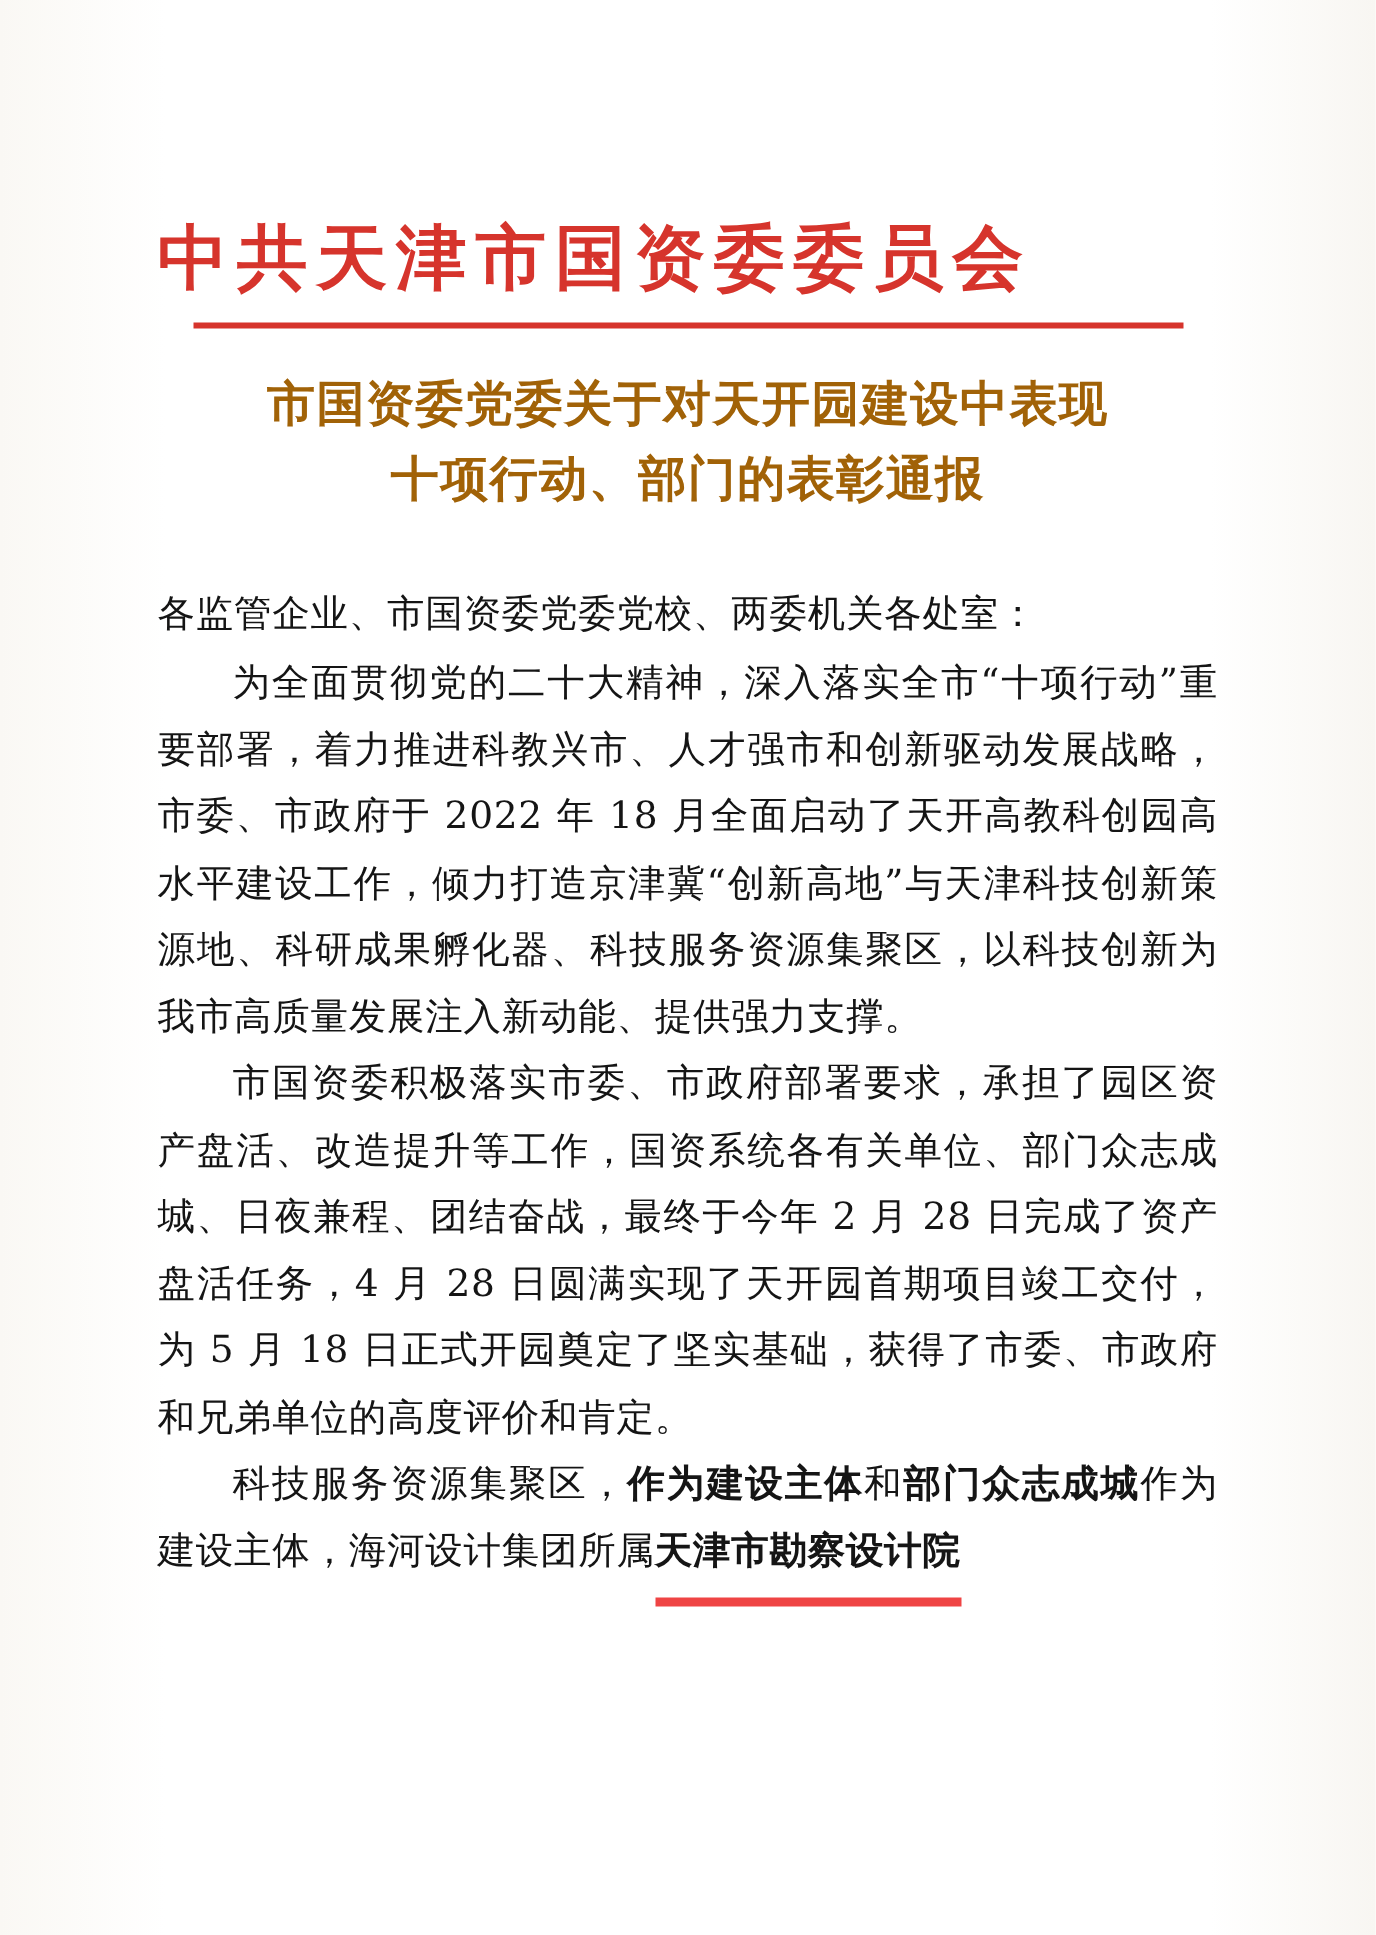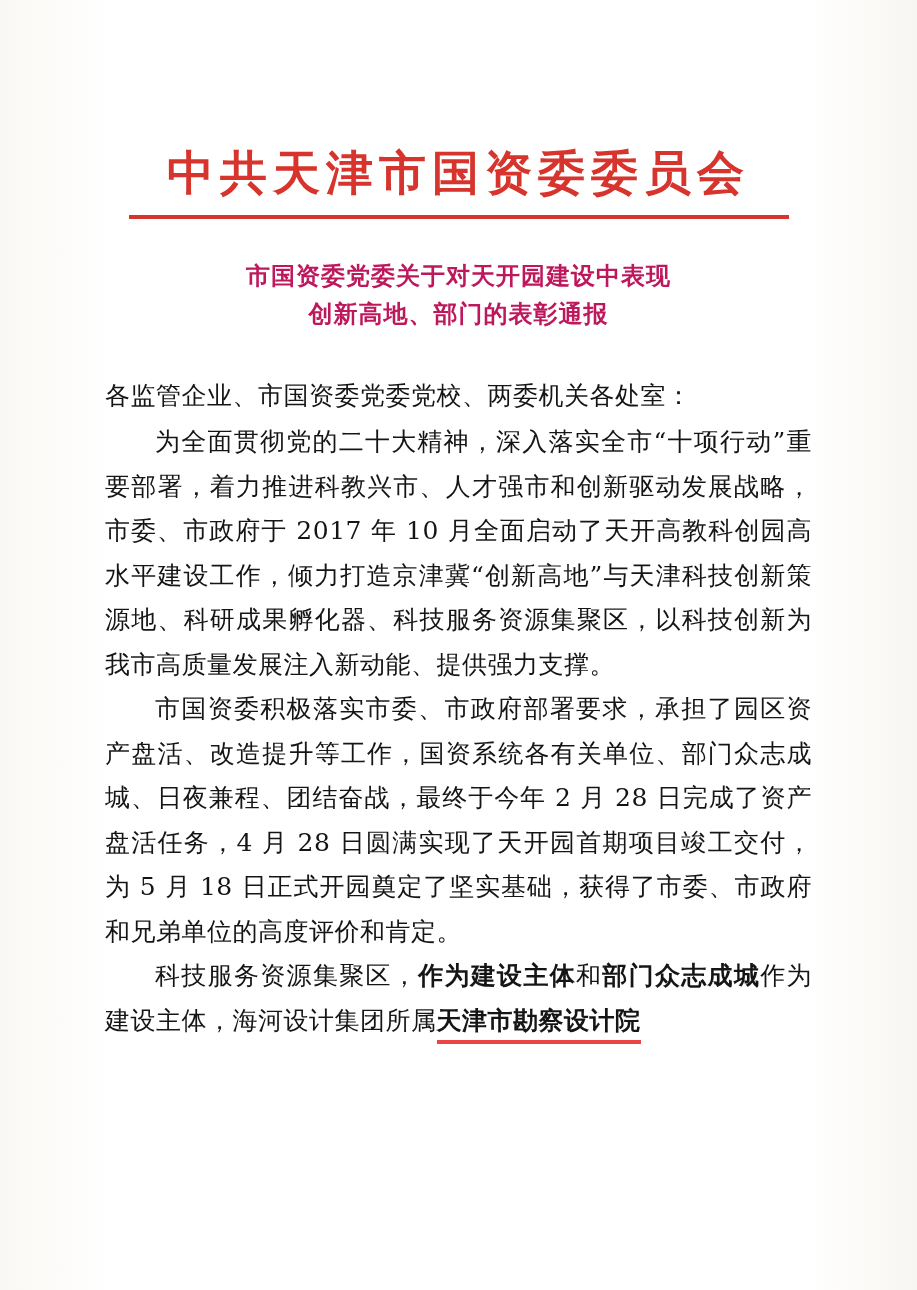--- a/index.html
+++ b/index.html
@@ -28,46 +28,45 @@
     pointer-events: none;
   }
   .content {
     position: relative;
     padding: 0 105px;
   }
 
   
   .masthead {
     margin-top: 148px;
-    text-align: center;
   }
   .masthead-title {
     color: #d6342c;
     font-family: "DejaVu Serif", "Liberation Serif", serif;
     font-weight: 700;
     font-size: 47px;
     letter-spacing: 6px;
     line-height: 1.05;
     white-space: nowrap;
   }
   .masthead-rule {
     margin: 18px auto 0 auto;
     width: 660px;
     height: 4px;
     background: #d6342c;
   }
 
   
   .doc-title {
-    margin-top: 38px;
+    margin-top: 26px;
     text-align: center;
     font-weight: 700;
-    font-size: 24px;
+    font-size: 32px;
     line-height: 1.55;
-    color: #be185d;
+    color: #a16207;
     letter-spacing: 1px;
   }
   .doc-title .line {
     display: block;
   }
 
   
   .body-block {
     margin-top: 42px;
     font-size: 25px;
@@ -81,49 +80,49 @@
   }
   .para {
     margin: 0;
     text-indent: 2em;
   }
   .bold-name {
     font-weight: 700;
   }
   .underlined {
     font-weight: 700;
-    border-bottom: 4px solid #ef4444;
-    padding-bottom: 5px;
+    border-bottom: 6px solid #ef4444;
+    padding-bottom: 17px;
   }
   .page-bottom-space {
     height: 120px;
   }
 </style>
 </head>
 <body>
 
 <div class="page">
   <div class="paper-tint"></div>
 
   <div class="content">
 
     <div class="masthead">
       <div class="masthead-title">中共天津市国资委委员会</div>
       <div class="masthead-rule"></div>
     </div>
 
     <div class="doc-title">
       <span class="line">市国资委党委关于对天开园建设中表现</span>
-      <span class="line">创新高地、部门的表彰通报</span>
+      <span class="line">十项行动、部门的表彰通报</span>
     </div>
 
     <div class="body-block">
       <p class="salutation">各监管企业、市国资委党委党校、两委机关各处室：</p>
 
-      <p class="para">为全面贯彻党的二十大精神，深入落实全市“十项行动”重要部署，着力推进科教兴市、人才强市和创新驱动发展战略，市委、市政府于 2017 年 10 月全面启动了天开高教科创园高水平建设工作，倾力打造京津冀“创新高地”与天津科技创新策源地、科研成果孵化器、科技服务资源集聚区，以科技创新为我市高质量发展注入新动能、提供强力支撑。</p>
+      <p class="para">为全面贯彻党的二十大精神，深入落实全市“十项行动”重要部署，着力推进科教兴市、人才强市和创新驱动发展战略，市委、市政府于 2022 年 18 月全面启动了天开高教科创园高水平建设工作，倾力打造京津冀“创新高地”与天津科技创新策源地、科研成果孵化器、科技服务资源集聚区，以科技创新为我市高质量发展注入新动能、提供强力支撑。</p>
 
       <p class="para">市国资委积极落实市委、市政府部署要求，承担了园区资产盘活、改造提升等工作，国资系统各有关单位、部门众志成城、日夜兼程、团结奋战，最终于今年 2 月 28 日完成了资产盘活任务，4 月 28 日圆满实现了天开园首期项目竣工交付，为 5 月 18 日正式开园奠定了坚实基础，获得了市委、市政府和兄弟单位的高度评价和肯定。</p>
 
       <p class="para"><span>科技服务资源集聚区，</span><span class="bold-name">作为建设主体</span><span>和</span><span class="bold-name">部门众志成城</span><span>作为建设主体，海河设计集团所属</span><span class="underlined">天津市勘察设计院</span></p>
     </div>
 
     <div class="page-bottom-space"></div>
   </div>
 </div>
 

